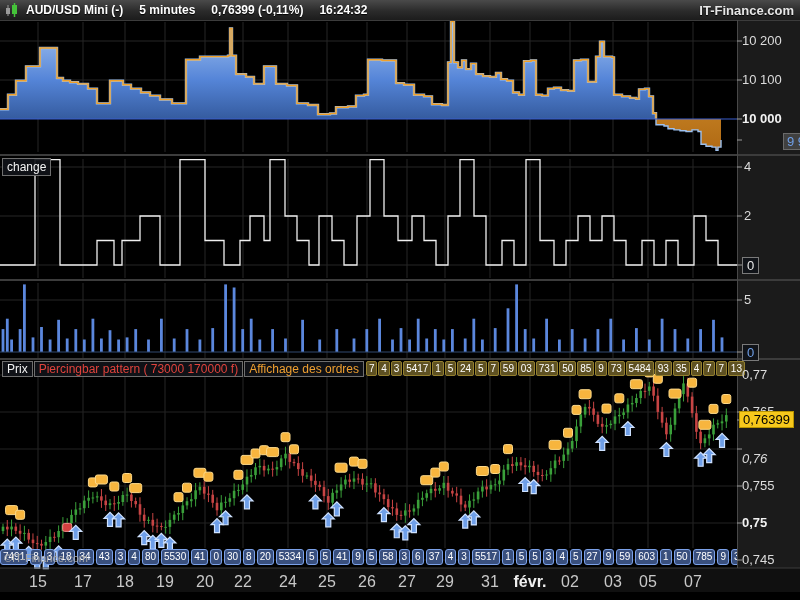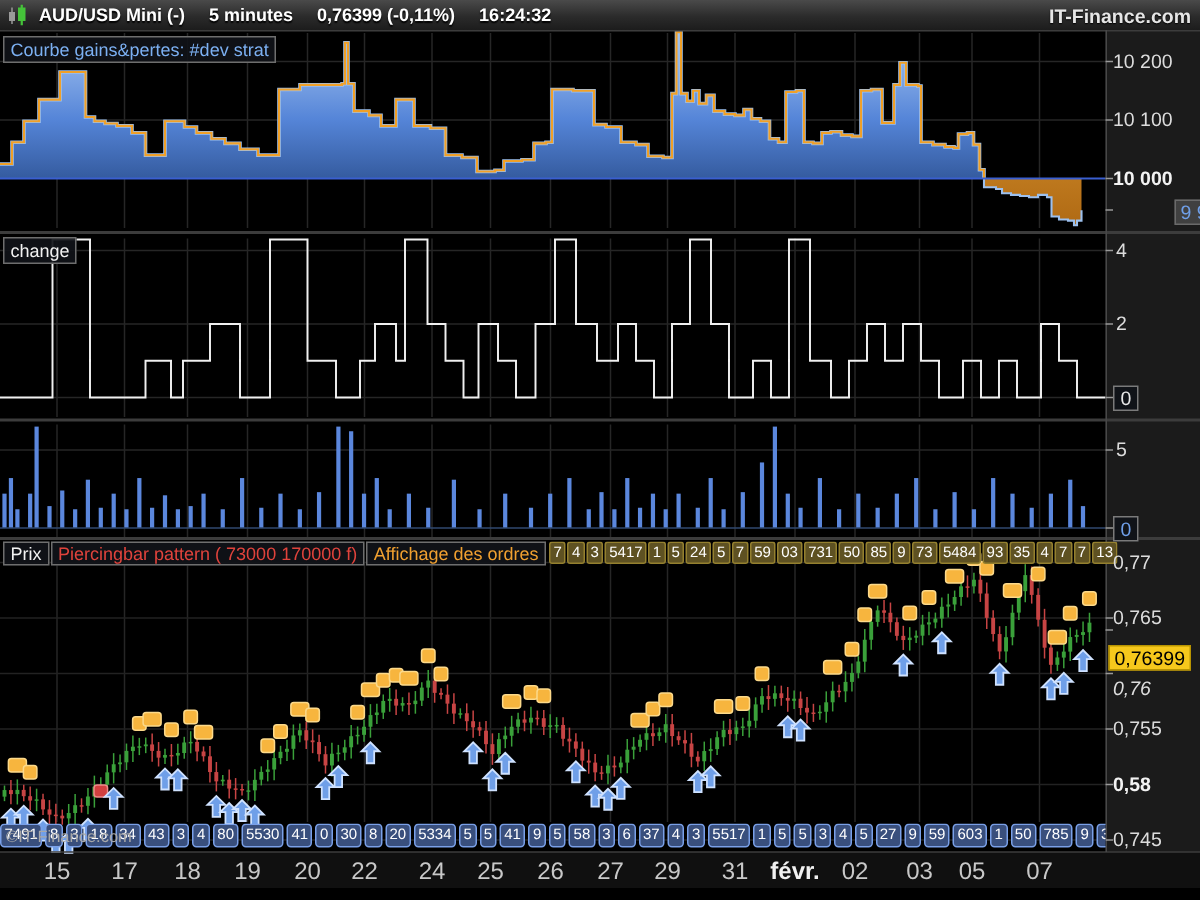--- a/index.html
+++ b/index.html
@@ -683,21 +683,20 @@
       <line x1="737" y1="332" x2="742" y2="332" stroke="#999"></line>
       <line x1="737" y1="355" x2="742" y2="355" stroke="#999"></line>
       <line x1="737" y1="392" x2="742" y2="392" stroke="#999"></line>
       <line x1="737" y1="400" x2="742" y2="400" stroke="#999"></line>
       <line x1="737" y1="429" x2="742" y2="429" stroke="#999"></line>
       <line x1="737" y1="466" x2="742" y2="466" stroke="#999"></line>
       <line x1="737" y1="503" x2="742" y2="503" stroke="#999"></line>
       <line x1="737" y1="540" x2="742" y2="540" stroke="#999"></line>
     </svg>
 
-  <div class="plabel" id="lbl-equity">Courbe gains&amp;pertes: #dev strat</div>
   <div class="plabel" id="lbl-change">change</div>
 
   <div id="price-labels">
     <span class="plabel2" id="lbl-prix">Prix</span>
     <span class="plabel2" id="lbl-piercing">Piercingbar pattern ( 73000 170000 f)</span>
     <span class="plabel2" id="lbl-ordres">Affichage des ordres</span>
   </div>
 
   <div id="row-top">
       <span class="obox">7</span>
@@ -769,35 +768,35 @@
       <span class="bbox">9</span>
       <span class="bbox">3</span>
     </div>
 
   <div id="watermark">©IT-Finance.com</div>
 
   <div id="yaxis-labels"></div>
   <div id="xaxis-labels"></div>
 
   <div class="badge" id="badge-equity" style="top:133px;">9 946,1</div>
-  <div class="badge" id="badge-price" style="top:430px;">0,76399</div>
+  <div class="badge" id="badge-price" style="top:411px;">0,76399</div>
 
 <div class="ylab" style="top: 33px; left: 742px;">10 200</div>
     <div class="ylab" style="top: 72px; left: 742px;">10 100</div>
     <div class="ylab bold" style="top: 111px; left: 742px;">10 000</div>
     <div class="ylab" style="top: 159px; left: 744px;">4</div>
     <div class="ylab" style="top: 208px; left: 744px;">2</div>
     <div class="zerobadge" style="top: 257px; color: rgb(232, 232, 232);">0</div>
     <div class="ylab" style="top: 292px; left: 744px;">5</div>
     <div class="zerobadge" style="top: 344px; color: rgb(111, 159, 232);">0</div>
     <div class="ylab" style="top: 367px; left: 742px;">0,77</div>
     <div class="ylab" style="top: 404px; left: 742px;">0,765</div>
     <div class="ylab" style="top: 451px; left: 742px; font-style: italic;">0,76</div>
     <div class="ylab" style="top: 478px; left: 742px;">0,755</div>
-    <div class="ylab bold" style="top: 515px; left: 742px;">0,58</div>
+    <div class="ylab bold" style="top: 515px; left: 742px;">0,75</div>
     <div class="ylab" style="top: 552px; left: 742px;">0,745</div>
     <div class="xlab" style="top: 573px; left: 38px;">15</div>
     <div class="xlab" style="top: 573px; left: 83px;">17</div>
     <div class="xlab" style="top: 573px; left: 125px;">18</div>
     <div class="xlab" style="top: 573px; left: 165px;">19</div>
     <div class="xlab" style="top: 573px; left: 205px;">20</div>
     <div class="xlab" style="top: 573px; left: 243px;">22</div>
     <div class="xlab" style="top: 573px; left: 288px;">24</div>
     <div class="xlab" style="top: 573px; left: 327px;">25</div>
     <div class="xlab" style="top: 573px; left: 367px;">26</div>

